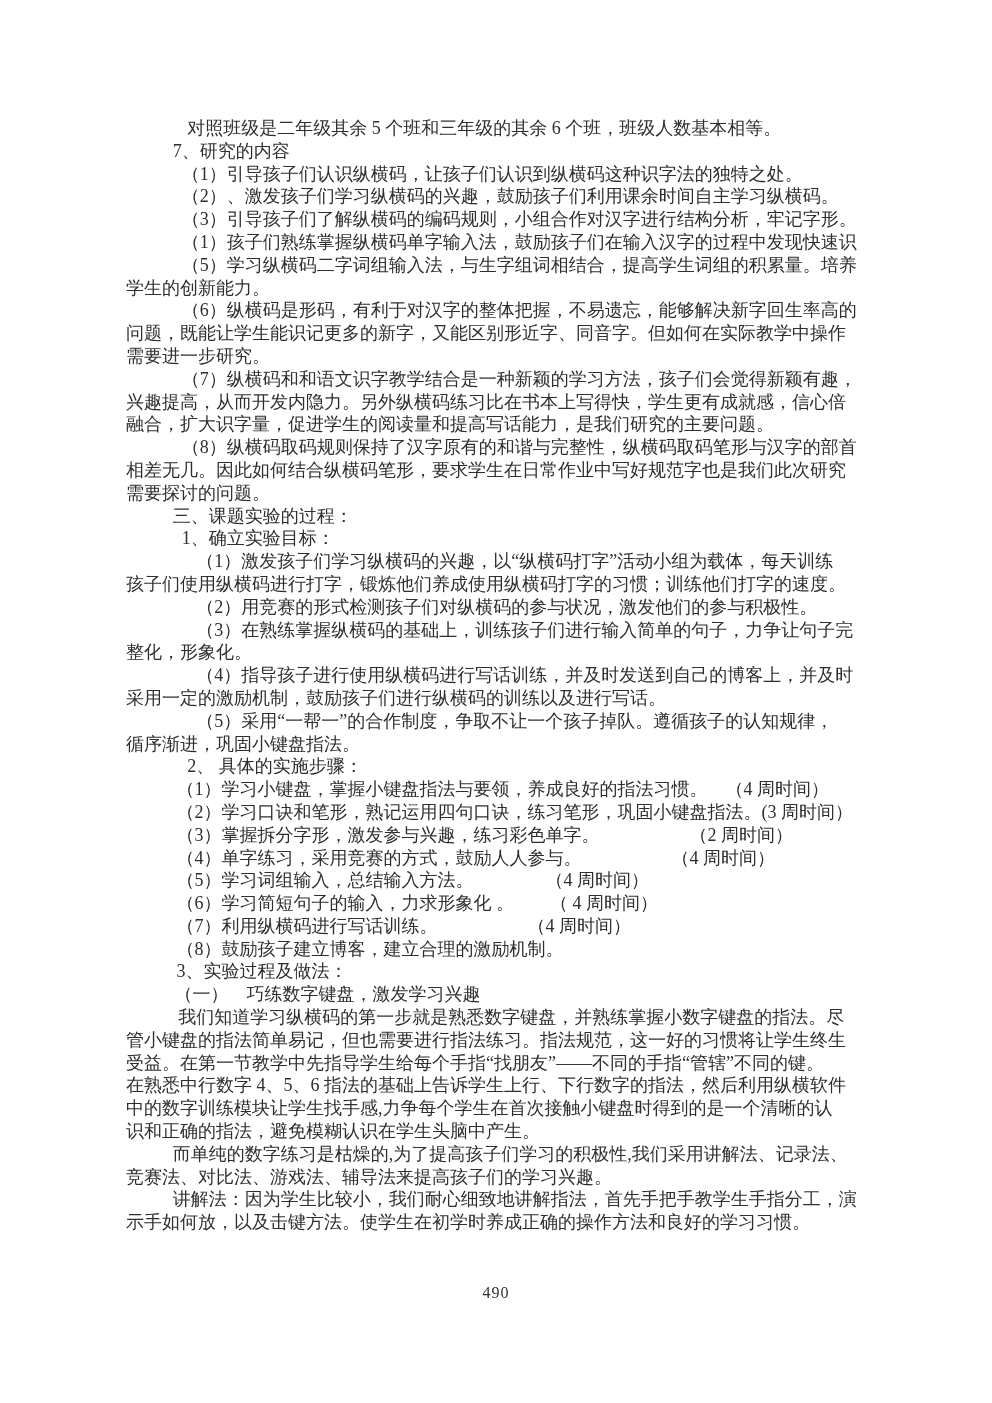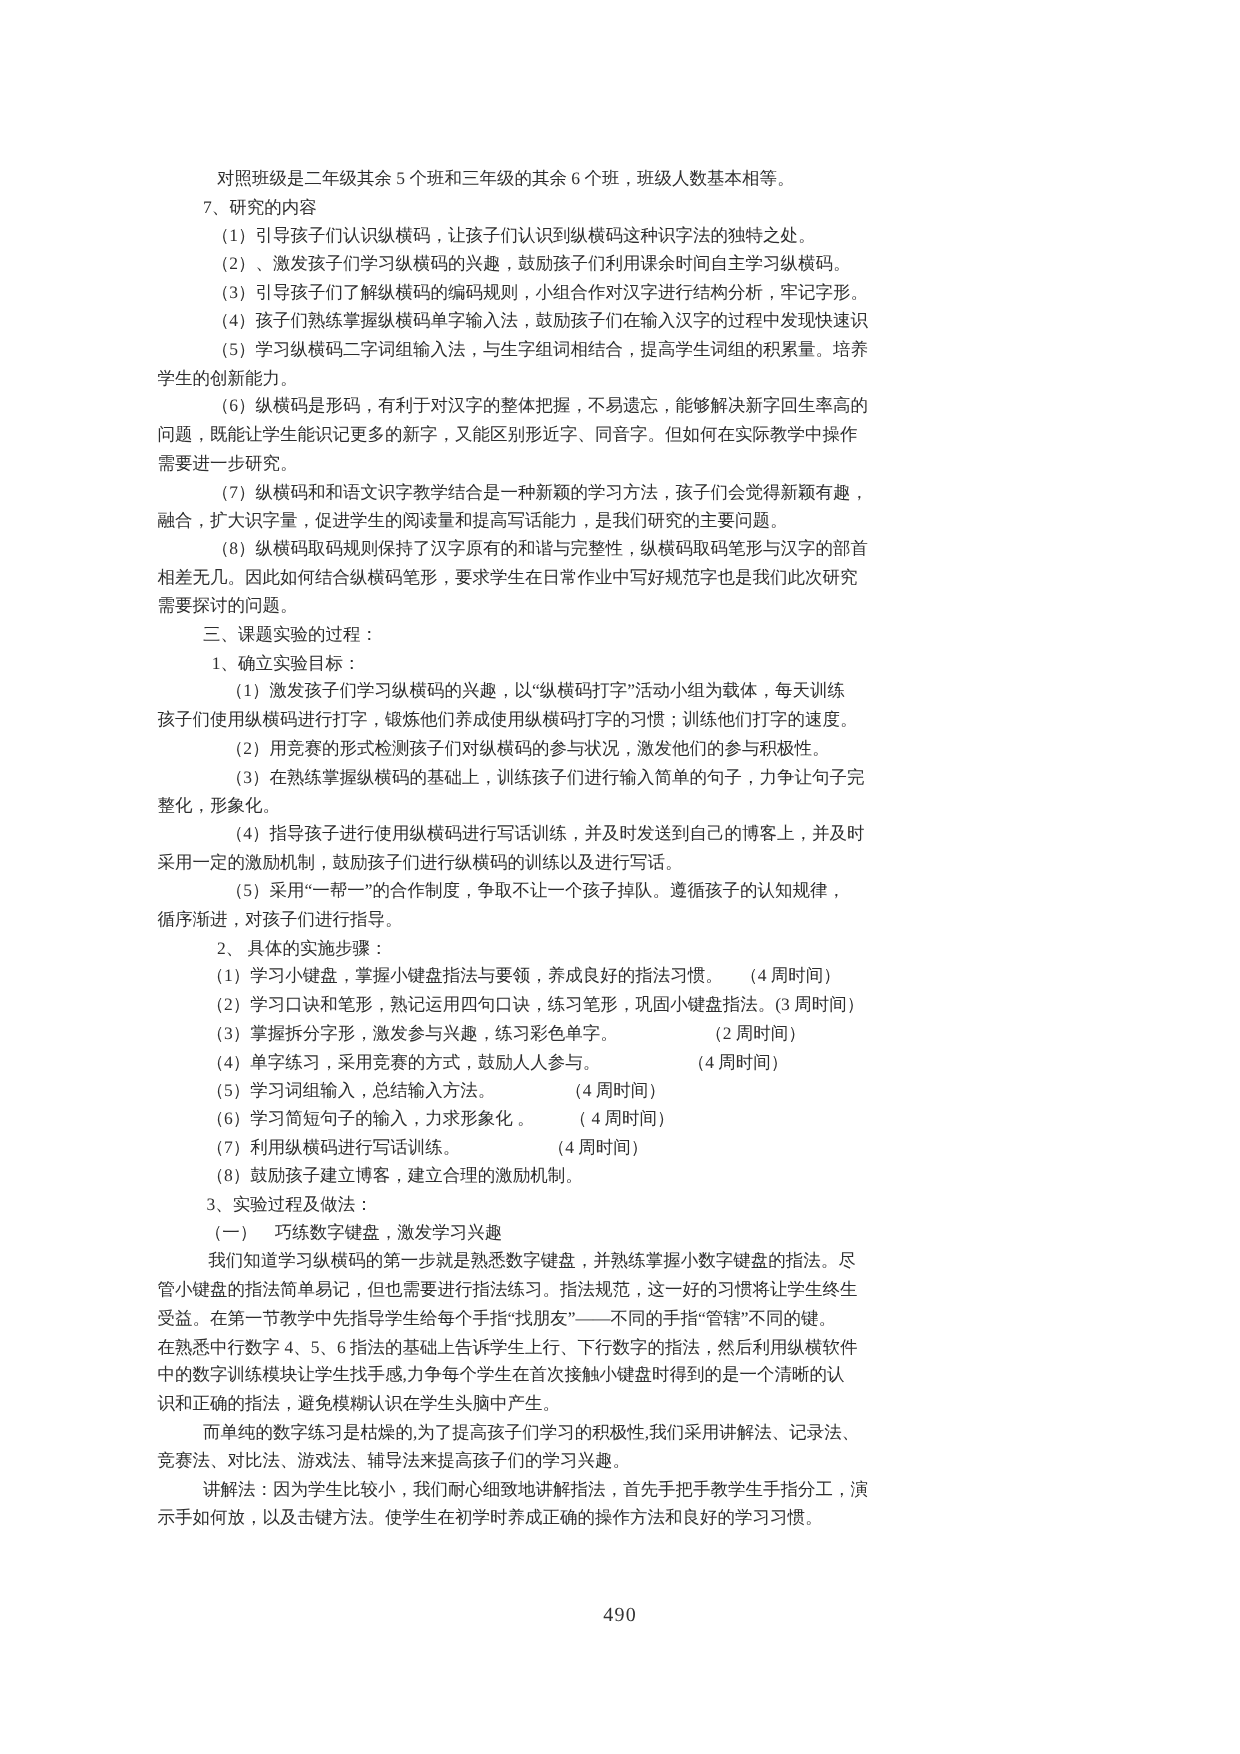--- a/index.html
+++ b/index.html
@@ -10,23 +10,22 @@
     background: #ffffff;
     overflow: hidden;
     font-family: "Liberation Serif", "DejaVu Serif", serif;
     color: #2e2e2e;
   }
   .body-text {
     position: absolute;
     left: 126px;
     top: 117px;
     width: 740px;
-    font-size: 14px;
+    font-size: 18px;
     line-height: 22.8px;
-    margin-top: 16px;
   }
   .line {
     white-space: pre;      
   }
   .page-number {
     position: absolute;
     left: 0;
     top: 1284px;
     width: 992px;
     text-align: center;
@@ -38,42 +37,43 @@
 </head>
 <body>
 
 <div class="page">
   <div class="body-text">
       <div class="line" style="padding-left: 3.4em;">对照班级是二年级其余 5 个班和三年级的其余 6 个班，班级人数基本相等。</div>
       <div class="line" style="padding-left: 2.6em;">7、研究的内容</div>
       <div class="line" style="padding-left: 3.1em;">（1）引导孩子们认识纵横码，让孩子们认识到纵横码这种识字法的独特之处。</div>
       <div class="line" style="padding-left: 3.1em;">（2）、激发孩子们学习纵横码的兴趣，鼓励孩子们利用课余时间自主学习纵横码。</div>
       <div class="line" style="padding-left: 3.1em;">（3）引导孩子们了解纵横码的编码规则，小组合作对汉字进行结构分析，牢记字形。</div>
-      <div class="line" style="padding-left: 3.1em;">（4）孩子们熟练掌握纵横码单字输入法，鼓励孩子们在输入汉字的过程中发现快速识</div>
+      <div class="line" style="padding-left: 3.1em;">（1）孩子们熟练掌握纵横码单字输入法，鼓励孩子们在输入汉字的过程中发现快速识</div>
       <div class="line" style="padding-left: 3.1em;">（5）学习纵横码二字词组输入法，与生字组词相结合，提高学生词组的积累量。培养</div>
       <div class="line" style="padding-left: 0em;">学生的创新能力。</div>
       <div class="line" style="padding-left: 3.1em;">（6）纵横码是形码，有利于对汉字的整体把握，不易遗忘，能够解决新字回生率高的</div>
       <div class="line" style="padding-left: 0em;">问题，既能让学生能识记更多的新字，又能区别形近字、同音字。但如何在实际教学中操作</div>
       <div class="line" style="padding-left: 0em;">需要进一步研究。</div>
       <div class="line" style="padding-left: 3.1em;">（7）纵横码和和语文识字教学结合是一种新颖的学习方法，孩子们会觉得新颖有趣，</div>
+      <div class="line" style="padding-left: 0em;">兴趣提高，从而开发内隐力。另外纵横码练习比在书本上写得快，学生更有成就感，信心倍</div>
       <div class="line" style="padding-left: 0em;">融合，扩大识字量，促进学生的阅读量和提高写话能力，是我们研究的主要问题。</div>
       <div class="line" style="padding-left: 3.1em;">（8）纵横码取码规则保持了汉字原有的和谐与完整性，纵横码取码笔形与汉字的部首</div>
       <div class="line" style="padding-left: 0em;">相差无几。因此如何结合纵横码笔形，要求学生在日常作业中写好规范字也是我们此次研究</div>
       <div class="line" style="padding-left: 0em;">需要探讨的问题。</div>
       <div class="line" style="padding-left: 2.6em;">三、课题实验的过程：</div>
       <div class="line" style="padding-left: 3.1em;">1、确立实验目标：</div>
       <div class="line" style="padding-left: 3.9em;">（1）激发孩子们学习纵横码的兴趣，以“纵横码打字”活动小组为载体，每天训练</div>
       <div class="line" style="padding-left: 0em;">孩子们使用纵横码进行打字，锻炼他们养成使用纵横码打字的习惯；训练他们打字的速度。</div>
       <div class="line" style="padding-left: 3.9em;">（2）用竞赛的形式检测孩子们对纵横码的参与状况，激发他们的参与积极性。</div>
       <div class="line" style="padding-left: 3.9em;">（3）在熟练掌握纵横码的基础上，训练孩子们进行输入简单的句子，力争让句子完</div>
       <div class="line" style="padding-left: 0em;">整化，形象化。</div>
       <div class="line" style="padding-left: 3.9em; font-family: Liberation Serif, serif;">（4）指导孩子进行使用纵横码进行写话训练，并及时发送到自己的博客上，并及时</div>
       <div class="line" style="padding-left: 0em;">采用一定的激励机制，鼓励孩子们进行纵横码的训练以及进行写话。</div>
       <div class="line" style="padding-left: 3.9em;">（5）采用“一帮一”的合作制度，争取不让一个孩子掉队。遵循孩子的认知规律，</div>
-      <div class="line" style="padding-left: 0em;">循序渐进，对孩子们进行指导。</div>
+      <div class="line" style="padding-left: 0em;">循序渐进，巩固小键盘指法。</div>
       <div class="line" style="padding-left: 3.4em;">2、 具体的实施步骤：</div>
       <div class="line" style="padding-left: 2.8em;">（1）学习小键盘，掌握小键盘指法与要领，养成良好的指法习惯。　（4 周时间）</div>
       <div class="line" style="padding-left: 2.8em;">（2）学习口诀和笔形，熟记运用四句口诀，练习笔形，巩固小键盘指法。(3 周时间）</div>
       <div class="line" style="padding-left: 2.8em;">（3）掌握拆分字形，激发参与兴趣，练习彩色单字。　　　　　（2 周时间）</div>
       <div class="line" style="padding-left: 2.8em;">（4）单字练习，采用竞赛的方式，鼓励人人参与。　　　　　（4 周时间）</div>
       <div class="line" style="padding-left: 2.8em;">（5）学习词组输入，总结输入方法。　　　　（4 周时间）</div>
       <div class="line" style="padding-left: 2.8em;">（6）学习简短句子的输入，力求形象化 。　　（ 4 周时间）</div>
       <div class="line" style="padding-left: 2.8em;">（7）利用纵横码进行写话训练。　　　　　（4 周时间）</div>
       <div class="line" style="padding-left: 2.8em;">（8）鼓励孩子建立博客，建立合理的激励机制。</div>
       <div class="line" style="padding-left: 2.8em;">3、实验过程及做法：</div>

